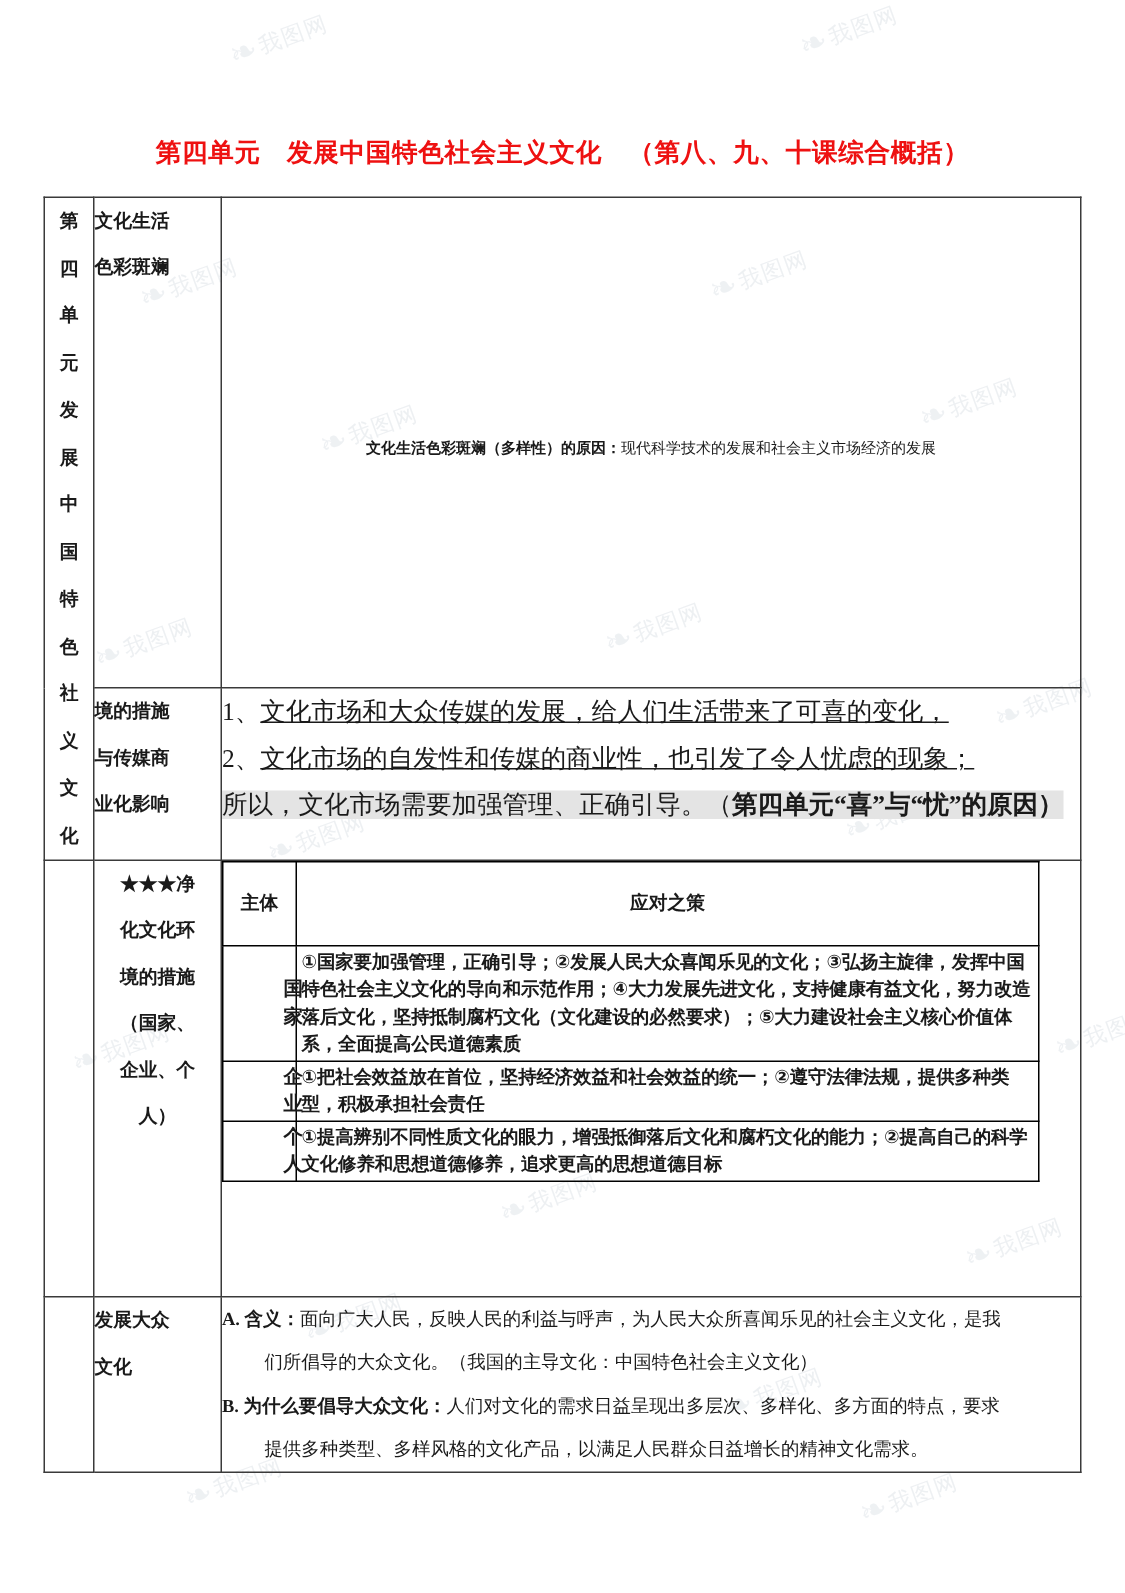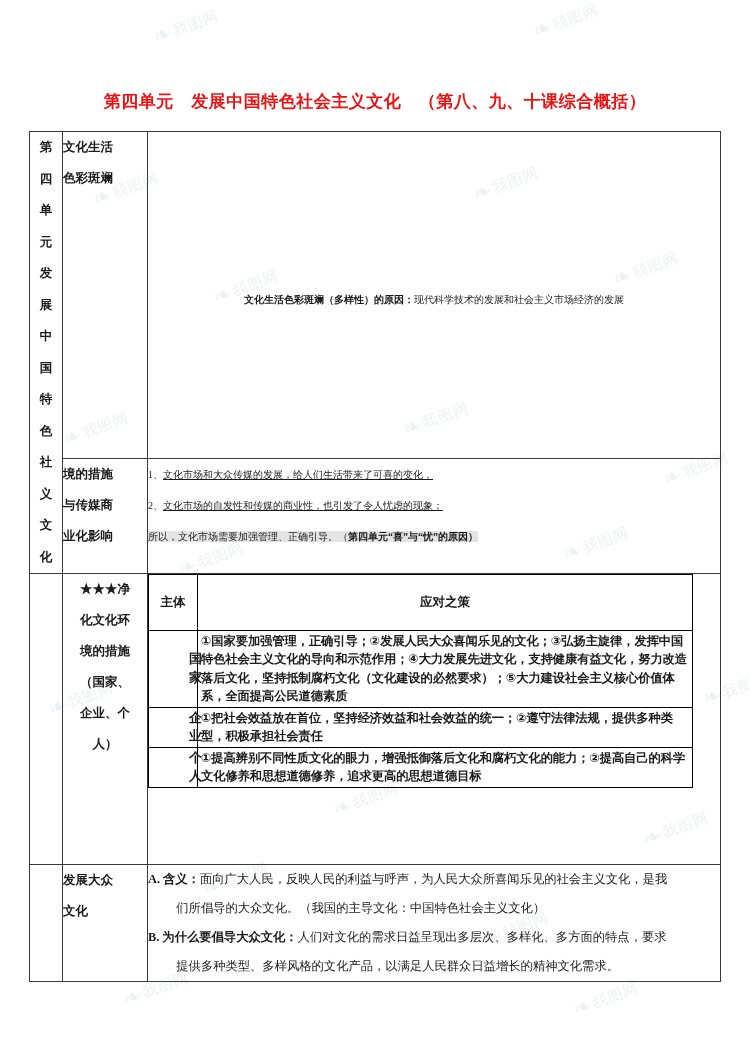--- a/index.html
+++ b/index.html
@@ -122,21 +122,21 @@
     left: 0; right: 0;
     top: 152px;
     text-align: center;
     font-size: 10px;
   }
   .r1-sentence b { font-weight: bold; }
 
   
   .r2-body p {
     margin: 0 0 0 0;
-    font-size: 10px;
+    font-size: 17px;
     line-height: 31px;
     white-space: nowrap;
   }
   .ul { text-decoration: underline; }
   .hl {
     background: #e4e4e4;
     font-weight: bold;
   }
   .hl-plain { background: #e4e4e4; }
 

